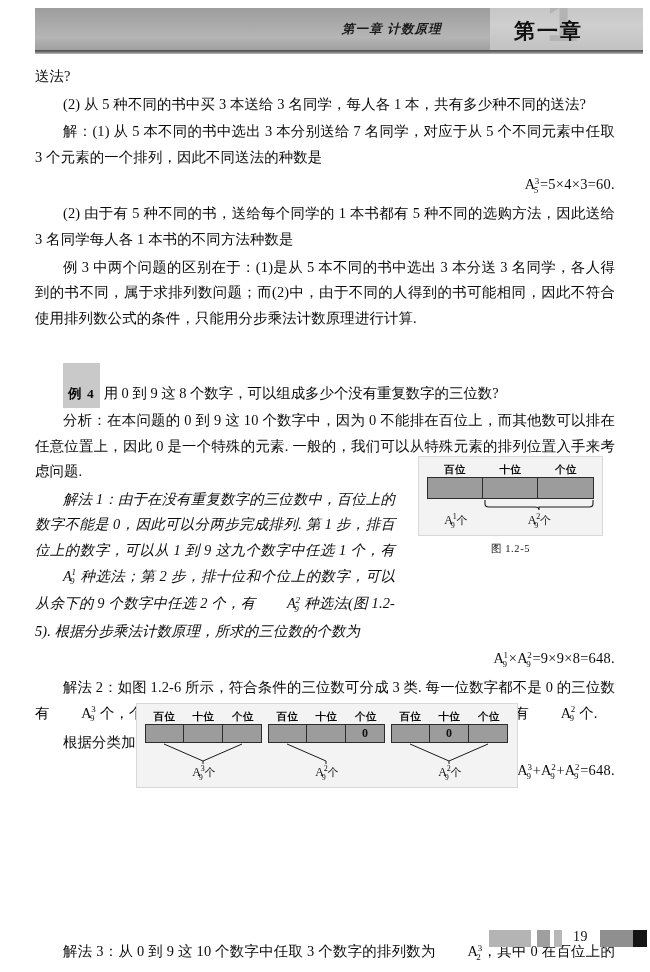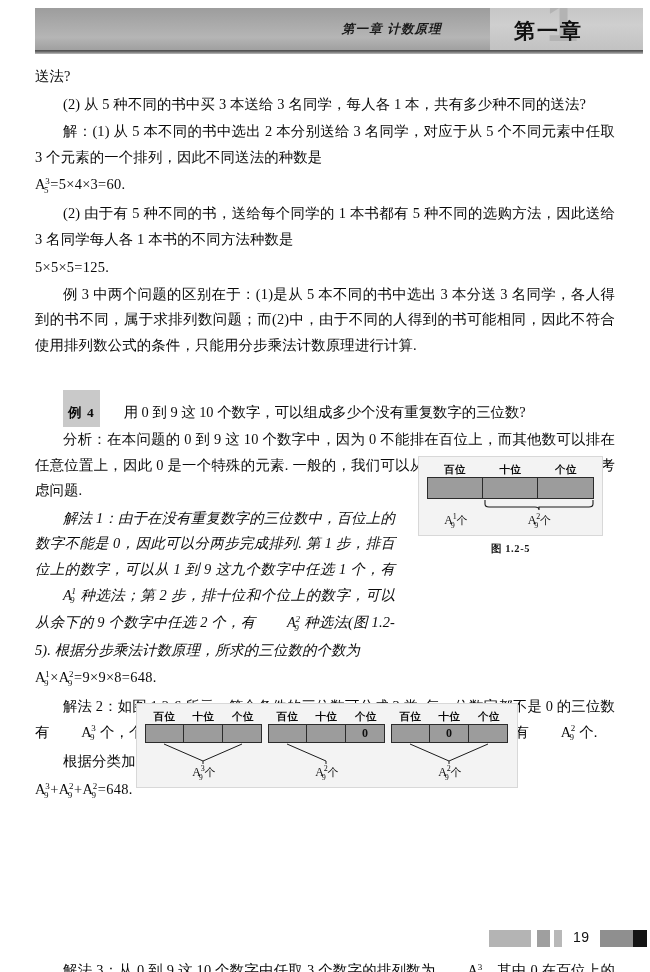--- a/index.html
+++ b/index.html
@@ -93,21 +93,21 @@
     text-justify: inter-character;
     letter-spacing: 0.15px;
   }
   p.indent { text-indent: 28px; }
   p.noindent { text-indent: 0; }
 
   .formula {
     margin: 1px 0 2px 0;
     font-size: 14.4px;
     line-height: 25px;
-    text-align: left;
+    text-align: right;
     letter-spacing: 0.3px;
   }
 
   
   .perm {
     display: inline-block;
     position: relative;
     white-space: nowrap;
     font-family: "Liberation Serif", serif;
   }
@@ -131,25 +131,25 @@
     margin: 0;
     padding: 0;
     font-size: 14.4px;
     line-height: 25.6px;
     text-indent: 0;
     padding-left: 28px;
   }
   .example-tag {
     display: inline-block;
     background: #c9c9c9;
-    padding: 10px 5px 1px 5px;
+    padding: 18px 5px 1px 5px;
     font-weight: bold;
     font-size: 13.5px;
     letter-spacing: 1px;
-    margin-right: 24px;
+    margin-right: 4px;
   }
 
   
   .fig125-wrap {
     position: absolute;
     left: 418px;
     top: 456px;
     width: 185px;
   }
   .fig-box {
@@ -157,21 +157,20 @@
     border: 1px solid #d8d8d8;
     padding: 6px 8px 7px 8px;
     box-sizing: border-box;
   }
   .fig-caption {
     text-align: center;
     font-size: 10.5px;
     letter-spacing: 0.6px;
     margin-top: 6px;
     color: #161616;
-    font-weight: bold;
   }
 
   .digit-row { display: flex; }
   .digit-head {
     text-align: center;
     font-size: 10.5px;
     font-weight: bold;
     letter-spacing: 0.4px;
     line-height: 14px;
     white-space: nowrap;
@@ -217,21 +216,21 @@
     left: 489px;
     top: 930px;
     width: 152px;
     height: 17px;
   }
   .fblk { position: absolute; top: 0; height: 17px; }
   .fnum {
     position: absolute;
     top: -1px;
     font-size: 14px;
-    font-family: Liberation Sans, sans-serif;
+    font-family: Liberation Serif, serif;
     color: #111;
     letter-spacing: 0.5px;
   }
 </style>
 </head>
 <body>
 
 <div class="header-banner">
   <div class="banner-left">
     <div class="banner-left-text">第一章  计数原理</div>
@@ -242,36 +241,35 @@
   </div>
   <div class="banner-shadow"></div>
 </div>
 
 <div class="content">
 
   <p class="para noindent">送法?</p>
 
   <p class="para indent">(2) 从 5 种不同的书中买 3 本送给 3 名同学，每人各 1 本，共有多少种不同的送法?</p>
 
-  <p class="para indent">解：(1) 从 5 本不同的书中选出 2 本分别送给 3 名同学，对应于从 5 个不同元素中任取 3 个元素的一个排列，因此不同送法的种数是</p>
+  <p class="para indent">解：(1) 从 5 本不同的书中选出 3 本分别送给 7 名同学，对应于从 5 个不同元素中任取 3 个元素的一个排列，因此不同送法的种数是</p>
 
   <div class="formula">
     <span class="perm"><span class="base">A</span><span class="sup">3</span><span class="sub">5</span></span><span>=5×4×3=60.</span>
   </div>
 
   <p class="para indent">(2) 由于有 5 种不同的书，送给每个同学的 1 本书都有 5 种不同的选购方法，因此送给 3 名同学每人各 1 本书的不同方法种数是</p>
 
-  <div class="formula">5×5×5=125.</div>
 
   <p class="para indent">例 3 中两个问题的区别在于：(1)是从 5 本不同的书中选出 3 本分送 3 名同学，各人得到的书不同，属于求排列数问题；而(2)中，由于不同的人得到的书可能相同，因此不符合使用排列数公式的条件，只能用分步乘法计数原理进行计算.</p>
 
   <div style="height:30px"></div>
 
   <p class="example-head">
-    <span class="example-tag">例 4</span><span>用 0 到 9 这 10 个数字，可以组成多少个没有重复数字的三位数?</span>
+    <span class="example-tag">例 4</span><span>用 0 到 9 这 8 个数字，可以组成多少个没有重复数字的三位数?</span>
   </p>
 
   <p class="para indent">分析：在本问题的 0 到 9 这 10 个数字中，因为 0 不能排在百位上，而其他数可以排在任意位置上，因此 0 是一个特殊的元素. 一般的，我们可以从特殊元素的排列位置入手来考虑问题.</p>
 
   <p class="para indent" style="width:360px;font-style:italic;">
     <span>解法 1：由于在没有重复数字的三位数中，百位上的数字不能是 0，因此可以分两步完成排列. 第 1 步，排百位上的数字，可以从 1 到 9 这九个数字中任选 1 个，有 </span><span class="perm"><span class="base">A</span><span class="sup">1</span><span class="sub">9</span></span><span> 种选法；第 2 步，排十位和个位上的数字，可以从余下的 9 个数字中任选 2 个，有 </span><span class="perm"><span class="base">A</span><span class="sup">2</span><span class="sub">9</span></span><span> 种选法(图 1.2-5). 根据分步乘法计数原理，所求的三位数的个数为</span>
   </p>
 
   <div class="formula">
     <span class="perm"><span class="base">A</span><span class="sup">1</span><span class="sub">9</span></span><span>×</span><span class="perm"><span class="base">A</span><span class="sup">2</span><span class="sub">9</span></span><span>=9×9×8=648.</span>

